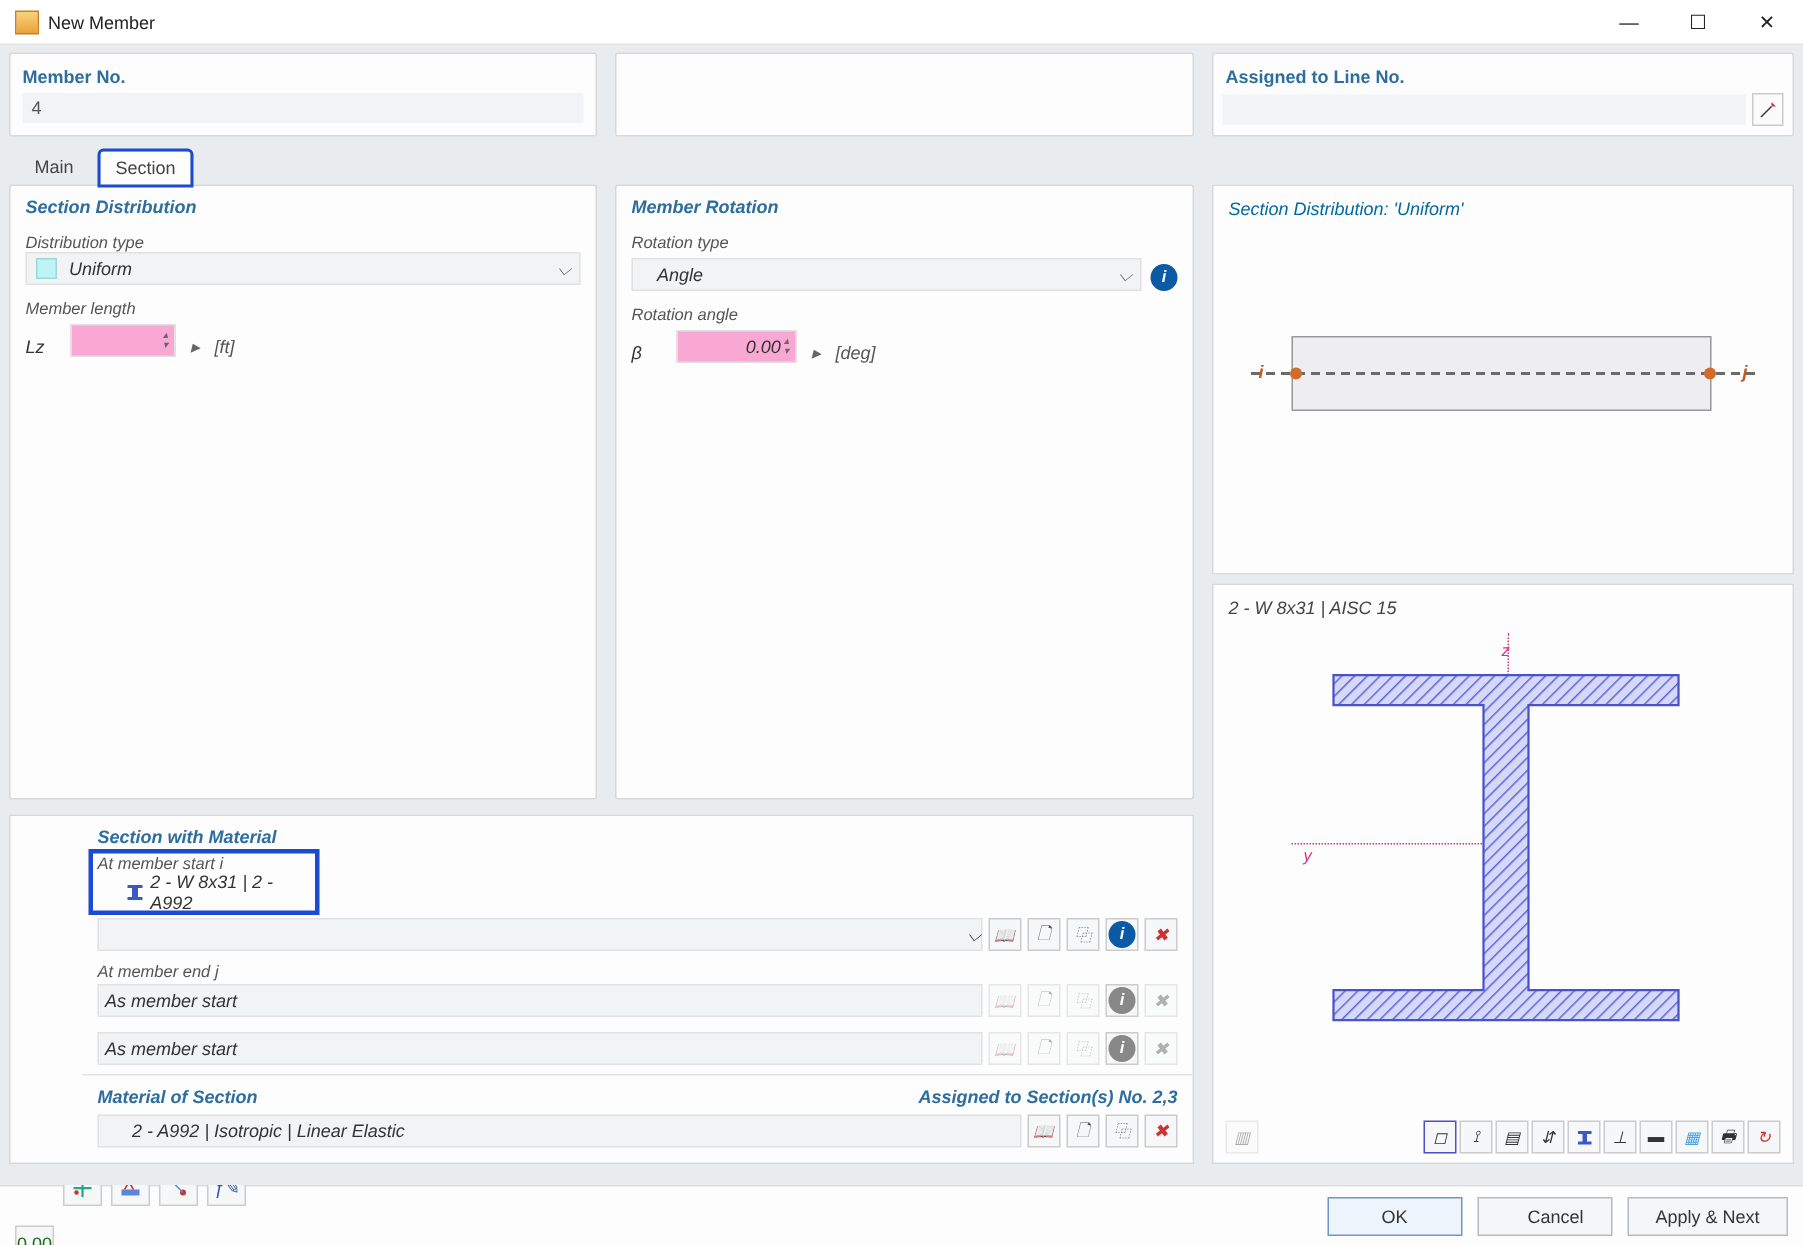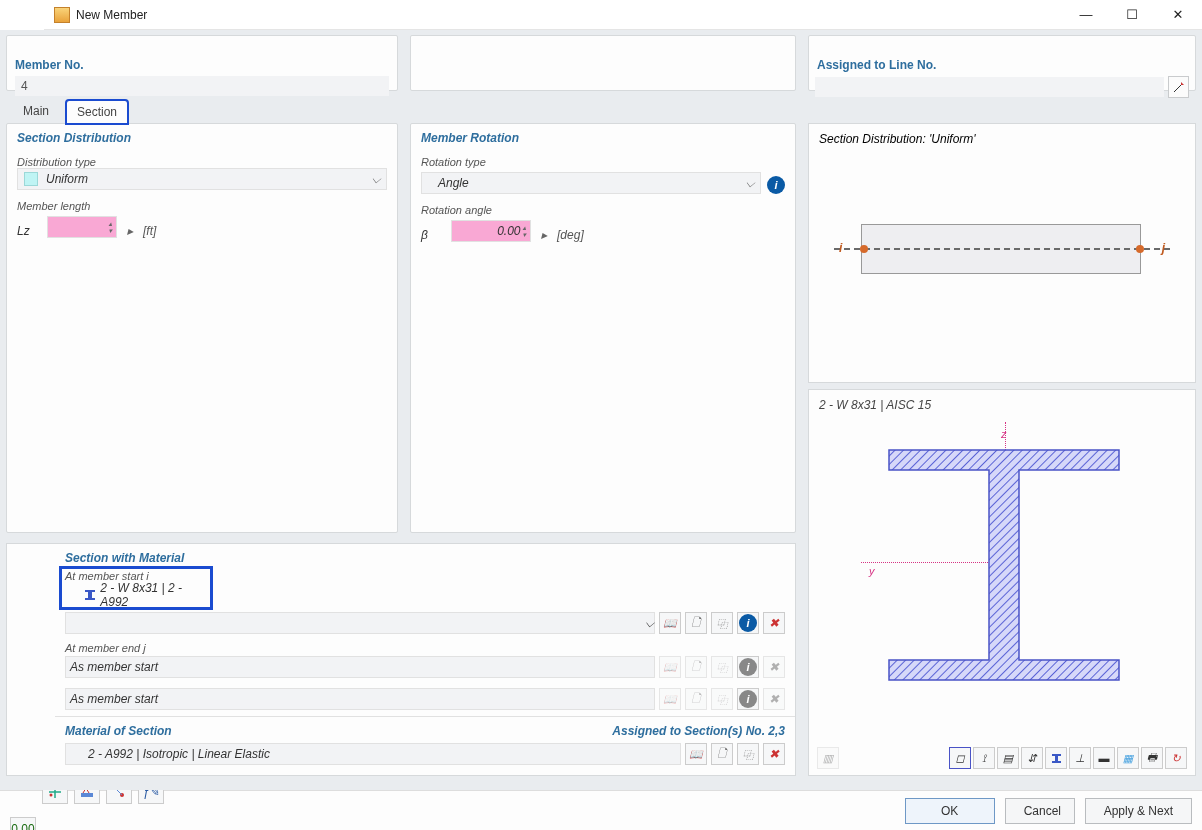--- a/index.html
+++ b/index.html
@@ -1,27 +1,27 @@
 <!DOCTYPE html>
 <html><head>
 <meta charset="utf-8">
 <style>
 * { box-sizing: border-box; margin: 0; padding: 0; font-family: "Segoe UI", Tahoma, sans-serif; font-size: 12px; }
 body { background: #fff; width: 1202px; height: 830px; overflow: hidden; color: #333; }
 
-.titlebar { height: 30px; display: flex; align-items: center; padding: 0 10px; border-bottom: 1px solid #e5e5e5; margin-left: 44px; }
+.titlebar { height: 30px; display: flex; align-items: center; padding: 0 10px; border-bottom: 1px solid #e5e5e5; }
 .titlebar .icon { width: 16px; height: 16px; margin-right: 6px; background: linear-gradient(#f9d37a,#e9a23b); border:1px solid #c4812b; }
 .titlebar .title { flex: 1; font-size: 12px; color: #222; }
 .winbtns { display:flex; gap:18px; }
 .winbtn { width:28px; height:22px; display:flex; align-items:center; justify-content:center; color:#222; font-size:13px; }
 
 .content { position: relative; height: 760px; background: #e9ecef; padding: 5px 6px; }
 .topstrip { display:flex; gap:12px; margin-bottom:4px; }
 .card { background:#fdfdfd; border:1px solid #d6d9db; border-radius:2px; }
-.card-header { color:#2e6e9e; font-weight:600; padding:22px 8px 4px; font-size:12px; }
+.card-header { color:#2e6e9e; font-weight:600; padding:8px 8px 4px; font-size:12px; }
 .card .pad { padding:0 8px 8px; }
 
 .top1 { width: 392px; height: 56px; }
 .top2 { width: 386px; height: 56px; }
 .top3 { flex:1; height: 56px; display:flex; flex-direction:column; }
 
 .input-flat { background:#f2f3f5; border:none; border-bottom:1px solid #f2f3f5; padding:3px 6px; height:20px; color:#555; width:100%; }
 .assigned-row { display:flex; align-items:center; gap:4px; padding:0 6px 6px; }
 .pick-btn { width:22px; height:22px; border:1px solid #c9cbcd; background:#fbfbfb; display:flex; align-items:center; justify-content:center; }
 
@@ -62,21 +62,21 @@
 .iconbtn { width:22px; height:22px; border:1px solid #ccc; background:#f6f7f8; display:inline-flex; align-items:center; justify-content:center; font-size:11px; color:#555; }
 .iconbtn.disabled { opacity:0.45; }
 .mat-row { display:flex; align-items:center; justify-content:space-between; padding:7px 10px 3px; border-top:1px solid #e1e1e1;}
 .mat-row .t { color:#2e6e9e; font-weight:600; }
 .mat-row .r { color:#2e6e9e; font-weight:600; }
 .mat-body { padding:2px 10px 10px; display:flex; align-items:center; gap:4px; }
 
 .highlight-box { outline:3px solid #1a4bd0; outline-offset:-1px; padding:2px 0; }
 
 .preview { background:#fdfdfd; border:1px solid #d6d9db; flex: 0 0 260px; position:relative; }
-.preview .ptitle { padding:8px 10px; color:#000000; }
+.preview .ptitle { padding:8px 10px; color:#0369a1; }
 .beam-draw { position:absolute; left:52px; top:100px; width:280px; height:50px; background:#eeeef1; border:1px solid #999; }
 .dashline { position:absolute; top:124px; left:25px; right:25px; height:0; border-top:2px dashed #6a6a6a; }
 .dashline::before, .dashline::after { content:''; position:absolute; width:8px; height:8px; background:#d66a2b; border-radius:50%; top:-5px; }
 .dashline::before { left:26px; }
 .dashline::after { right:26px; }
 .ilabel { position:absolute; top:117px; color:#c05a1f; font-weight:bold; }
 .ilabel.i { left:30px; }
 .ilabel.j { right:30px; }
 
 .sectview { background:#fdfdfd; border:1px solid #d6d9db; flex:1; position:relative; }
@@ -91,21 +91,21 @@
 .right-toolbar .rtl { display:flex; gap:2px; }
 .right-toolbar .rtr { display:flex; gap:2px; }
 .tbtn { width:22px; height:22px; border:1px solid #ccc; background:#f6f7f8; display:inline-flex; align-items:center; justify-content:center; font-size:11px; }
 
 .footer { height:40px; background:#fdfdfd; border-top:1px solid #ddd; display:flex; align-items:center; padding:0 10px; justify-content:space-between; }
 .footer-left { display:flex; gap:6px; }
 .fbtn { width:26px; height:24px; border:1px solid #ccc; background:#f6f7f8; display:inline-flex; align-items:center; justify-content:center; }
 .footer-right { display:flex; gap:10px; }
 .btn { height:26px; padding:0 18px; border:1px solid #b9bcbf; background:#f5f6f7; color:#333; cursor:pointer; }
 .btn.ok { border:1.5px solid #6e98c6; background:#eef4fb; width:90px; }
-.btn.cancel { width:70px; }
+.btn.cancel { width:90px;text-align:right; }
 .btn.apply { }
 
 svg { display:block; }
 </style>
 </head>
 <body>
 
 <div class="titlebar">
   <div class="icon"></div>
   <div class="title">New Member</div>

